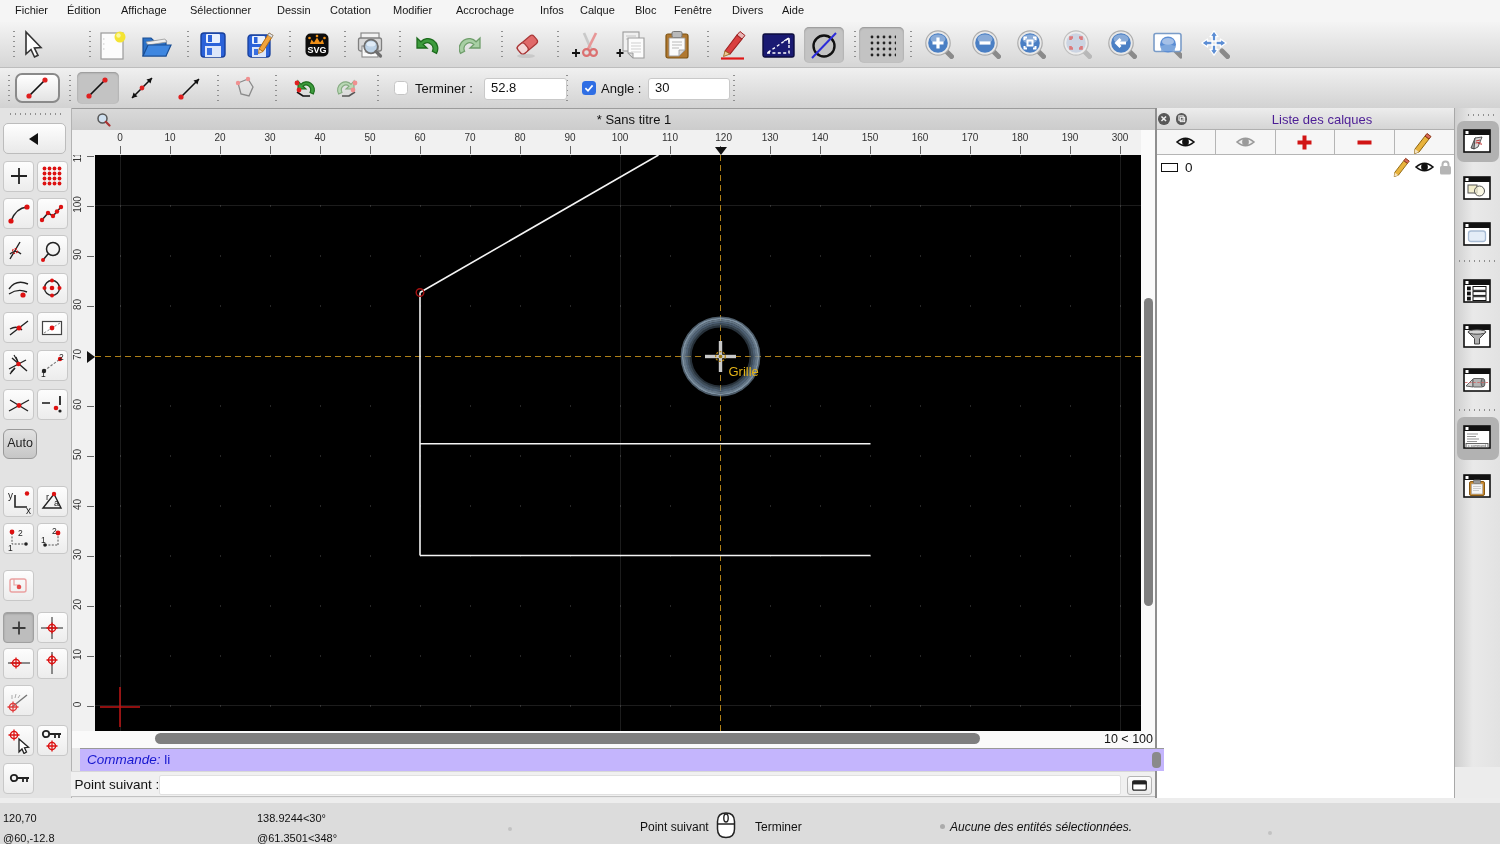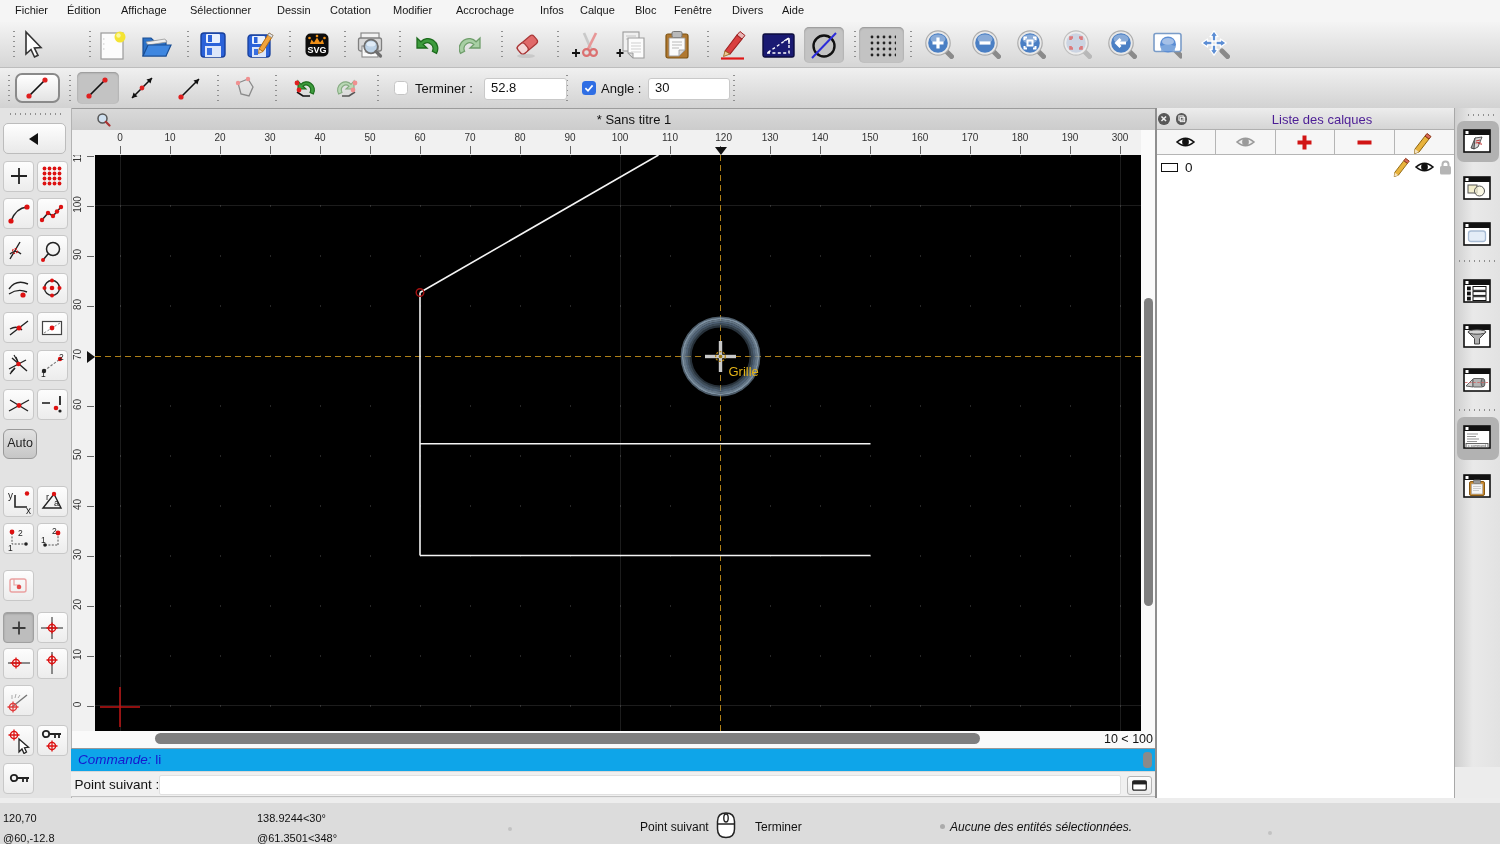--- a/index.html
+++ b/index.html
@@ -26,21 +26,21 @@
 
 #leftdock{left:0;top:108px;width:71px;height:690px;background:#e3e3e3;border-right:1px solid #b3b3b3;}
 .pbtn{position:absolute;width:31px;height:31px;background:linear-gradient(#fdfdfd,#ececec);border:1px solid #c8c8c8;border-radius:4px;box-sizing:border-box;}
 #rightdock{left:1157px;top:108px;width:297px;height:690px;background:#fff;border-right:1px solid #a8a8a8;}
 #rstrip{left:1455px;top:108px;width:45px;height:659px;background:linear-gradient(90deg,#cfcfcf,#e9e9e9 40%,#e2e2e2);}
 #rstrip2{left:1455px;top:767px;width:45px;height:31px;background:#ececec;}
 
 #hscroll{left:71px;top:731px;width:1084px;height:17px;background:#fafafa;}
 #vscroll{left:1141px;top:130px;width:14px;height:601px;background:#fafafa;}
 #divider{left:1155px;top:108px;width:2px;height:690px;background:#8f8f8f;}
-#cmd1{left:71px;top:748px;width:1084px;height:22px;background:#0ea5e9;border-top:1px solid #999;}
+#cmd1{left:80px;top:748px;width:1084px;height:22px;background:#c4b5fd;border-top:1px solid #999;}
 #cmd2{left:71px;top:771px;width:1084px;height:26px;background:#f0f0f0;border-top:1px solid #d8d8d8;border-bottom:1px solid #c2c2c2;box-sizing:border-box;}
 #statusbar{left:0;top:798px;width:1500px;height:46px;background:#dcdcdc;border-top:5px solid #ededed;box-sizing:border-box;}
 .st{position:absolute;font-size:11px;color:#111;white-space:pre;}
 .st2{position:absolute;font-size:12px;color:#111;white-space:pre;}
 </style>
 </head>
 <body>
 <div id="menubar" class="abs">
 <span style="left:15px">Fichier</span>
     <span style="left:67px">Édition</span>

